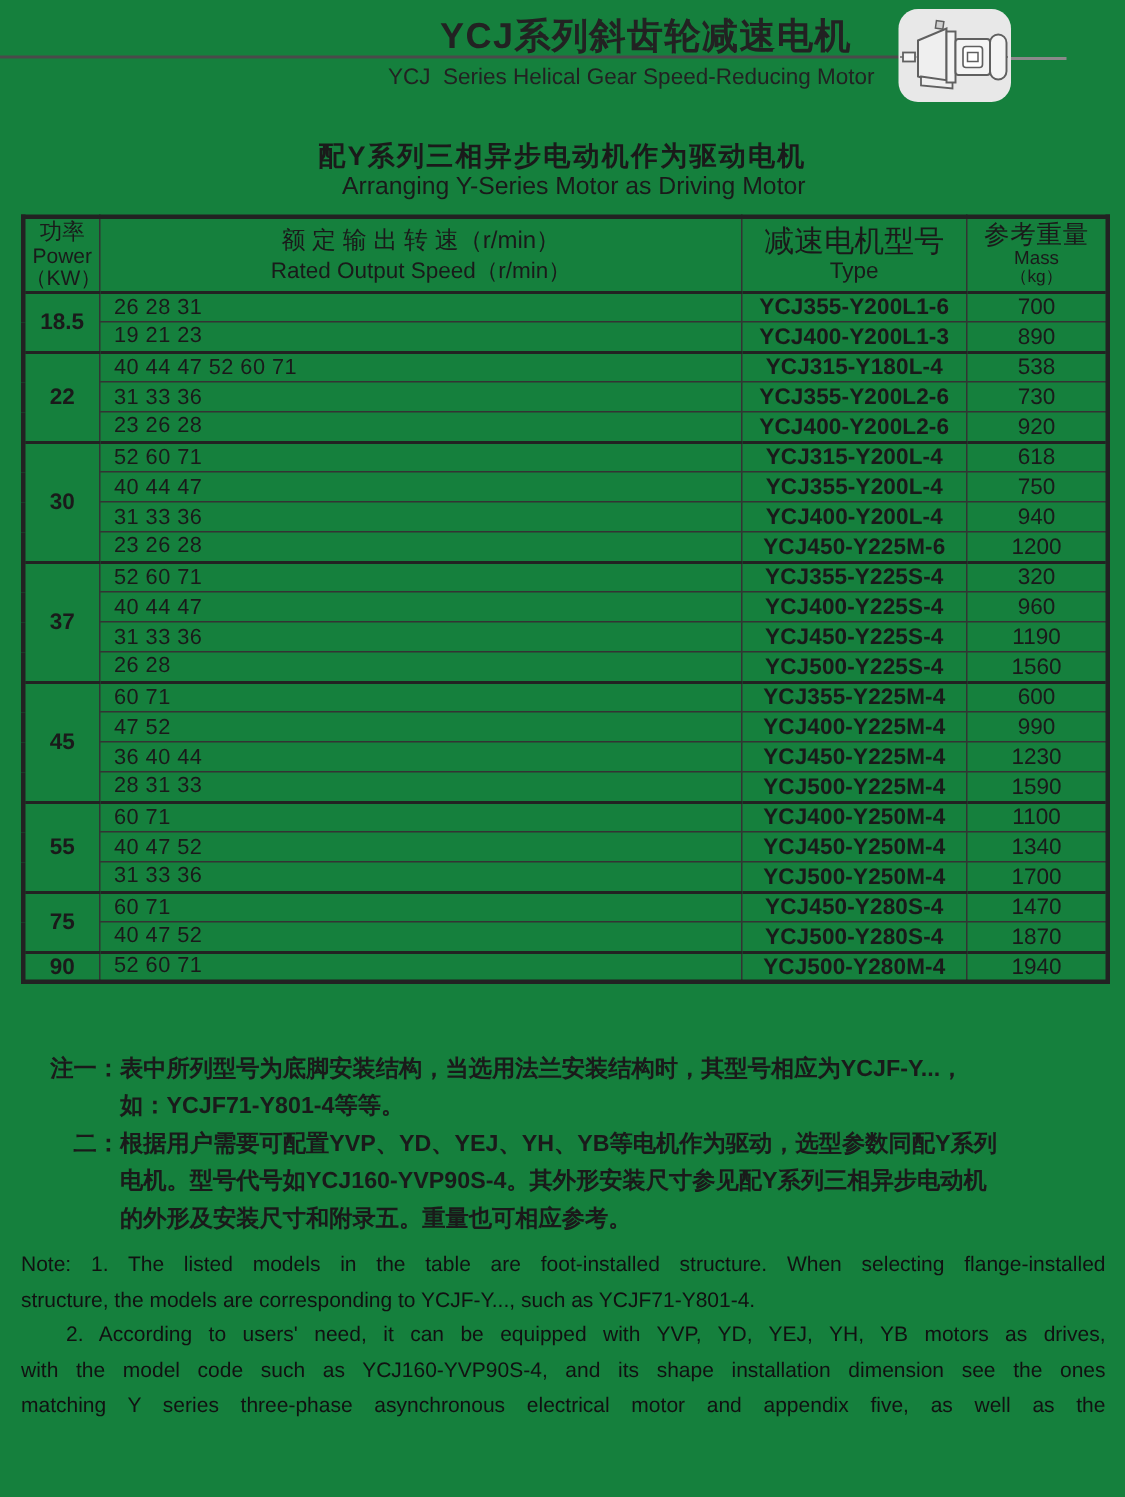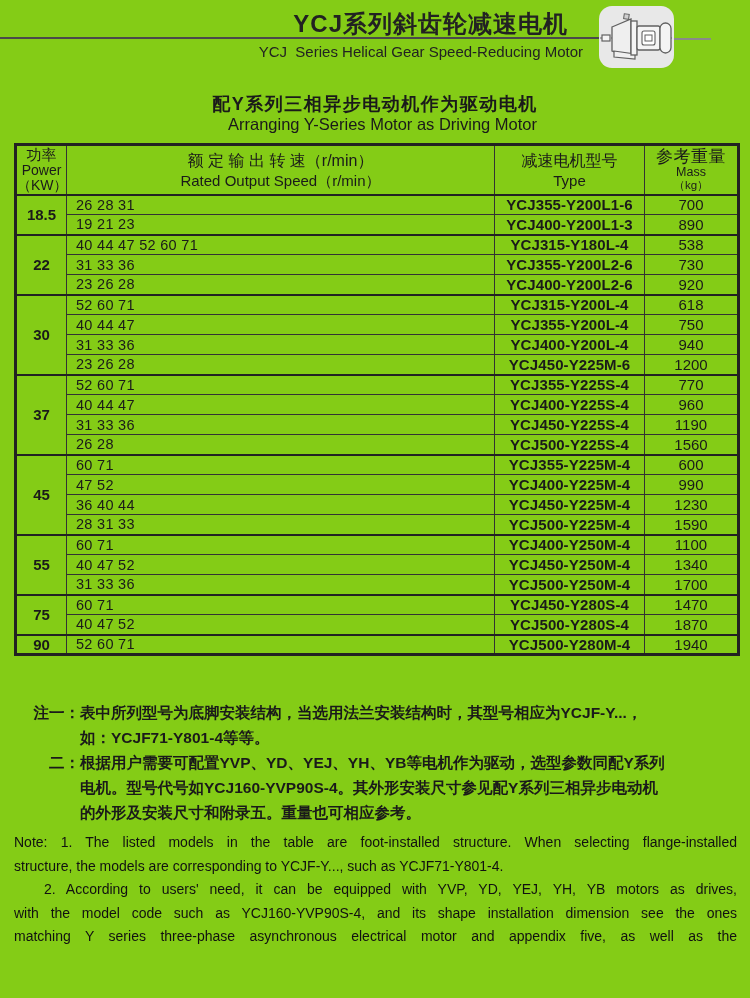--- a/index.html
+++ b/index.html
@@ -1,20 +1,20 @@
 <!DOCTYPE html>
 <html><head>
 <meta charset="utf-8">
 <style>
   * { margin: 0; padding: 0; box-sizing: border-box; }
   html, body { background: #ffffff; }
   body { font-family: "Liberation Sans", sans-serif; color: #1a1a1a; }
   .page {
     position: relative; width: 750px; height: 998px;
-    background: #84cc16; overflow: hidden; margin: 0 auto;
+    background: #15803d; overflow: hidden; margin: 0 auto;
   }
 
   
   .main-title {
     position: absolute; top: 8px; right: 182px;
     font-size: 24px; font-weight: bold; letter-spacing: 1px;
     white-space: pre; color: #222;
   }
   .rule-left {
     position: absolute; top: 37px; left: 0; width: 604px; height: 2px;
@@ -53,21 +53,21 @@
   }
   table.spec th, table.spec td {
     border: 1px solid #333; color: #1a1a1a;
     overflow: hidden; white-space: nowrap;
   }
   table.spec thead th { border-bottom: 2px solid #222; height: 50px; vertical-align: middle; text-align: center; font-weight: normal; }
   th.h-power div.zh { font-size: 15px; line-height: 17px; }
   th.h-power div.en { font-size: 14px; line-height: 15px; }
   th.h-speed div.zh { font-size: 16px; line-height: 22px; }
   th.h-speed div.en { font-size: 15px; line-height: 18px; }
-  th.h-type div.zh { font-size: 16px; line-height: 22px; }
+  th.h-type div.zh { font-size: 20px; line-height: 22px; }
   th.h-type div.en { font-size: 15px; line-height: 18px; }
   th.h-mass div.zh { font-size: 17px; line-height: 18px; letter-spacing: 0.5px; }
   th.h-mass div.en { font-size: 12.5px; line-height: 13px; }
   th.h-mass div.unit { font-size: 11.5px; line-height: 13px; }
   table.spec tbody td { height: 20px; }
   table.spec tbody tr.group-start td { border-top: 2px solid #222; }
   td.power { text-align: center; font-weight: bold; font-size: 15px; }
   td.speeds { text-align: left; padding-left: 9px; font-size: 14.5px; letter-spacing: 0.3px; }
   td.type { text-align: center; font-weight: bold; font-size: 15px; letter-spacing: 0.1px; }
   td.mass { text-align: center; font-size: 15px; }
@@ -202,21 +202,21 @@
           </tr>
           <tr>
             <td class="speeds">23 26 28</td>
             <td class="type">YCJ450-Y225M-6</td>
             <td class="mass">1200</td>
           </tr>
           <tr class="group-start">
             <td class="power" rowspan="4">37</td>
             <td class="speeds">52 60 71</td>
             <td class="type">YCJ355-Y225S-4</td>
-            <td class="mass">770</td>
+            <td class="mass">320</td>
           </tr>
           <tr>
             <td class="speeds">40 44 47</td>
             <td class="type">YCJ400-Y225S-4</td>
             <td class="mass">960</td>
           </tr>
           <tr>
             <td class="speeds">31 33 36</td>
             <td class="type">YCJ450-Y225S-4</td>
             <td class="mass">1190</td>

